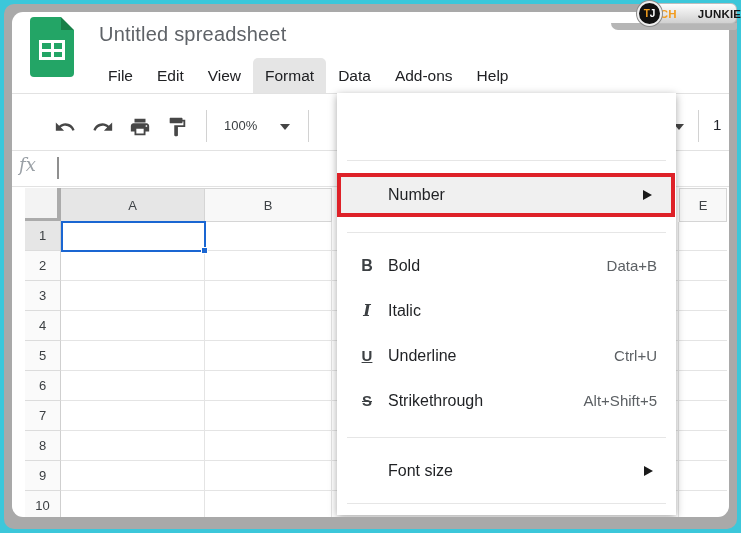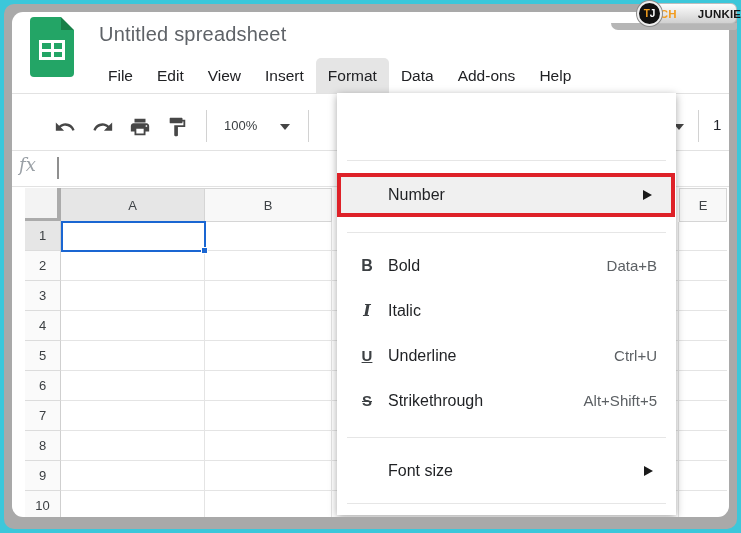--- a/index.html
+++ b/index.html
@@ -115,21 +115,20 @@
         <div class="logo-pane"></div>
             <div class="logo-pane"></div>
       </div>
     </div>
     <div class="doc-title">Untitled spreadsheet</div>
 
     <div class="menubar">
       <div class="menu-tab">File</div>
       <div class="menu-tab">Edit</div>
       <div class="menu-tab">View</div>
-      <div class="menu-tab">Insert</div>
       <div class="menu-tab active">Format</div>
       <div class="menu-tab">Data</div>
       <div class="menu-tab">Add-ons</div>
       <div class="menu-tab">Help</div>
     </div>
     <div class="hline" style="top:81px;"></div>
 
     <div class="tb-icon" style="left:40px;">
       <svg viewBox="0 0 24 24">
             <path d="M12.5 8c-2.65 0-5.05 1-6.9 2.6L2 7v9h9l-3.62-3.62C8.77 11.22 10.54 10.5 12.5 10.5c3.54 0 6.55 2.31 7.6 5.5l2.37-.78C21.08 11.03 17.15 8 12.5 8z"></path>

